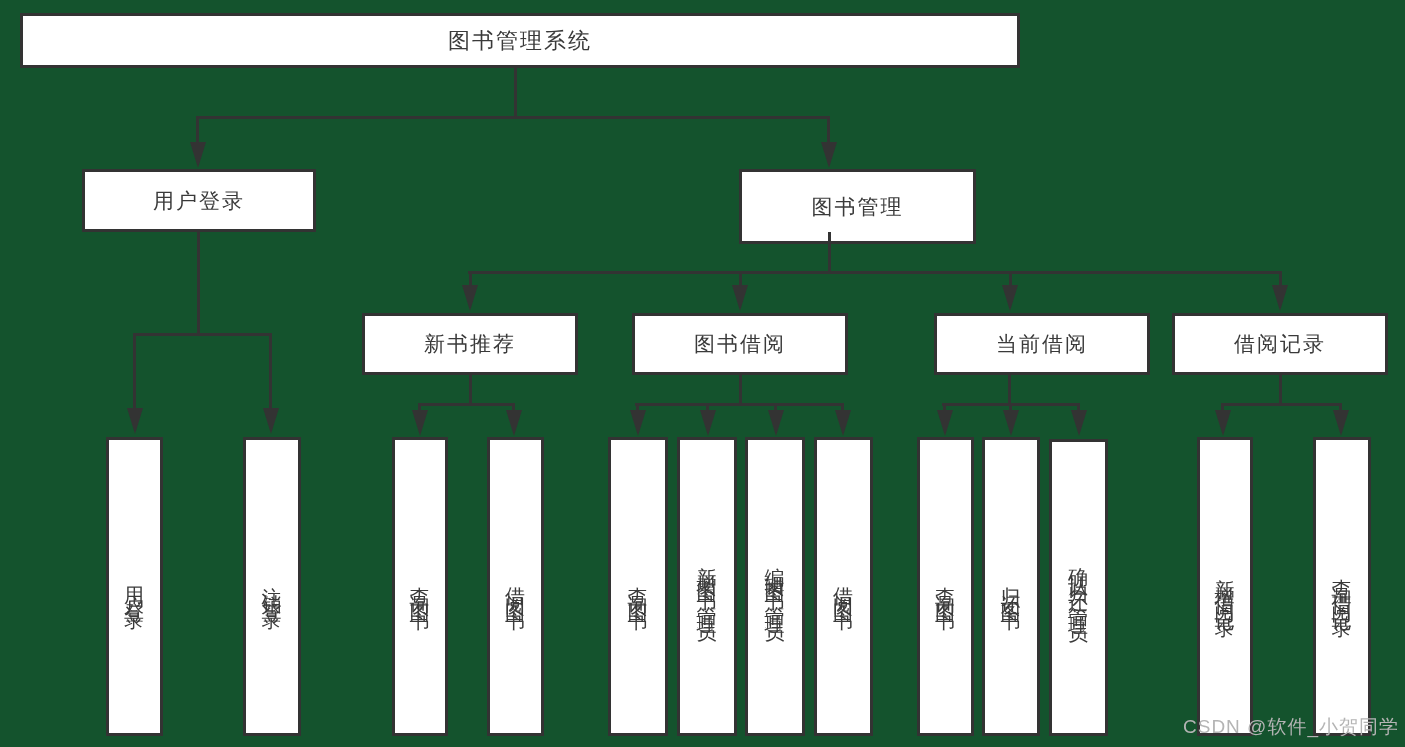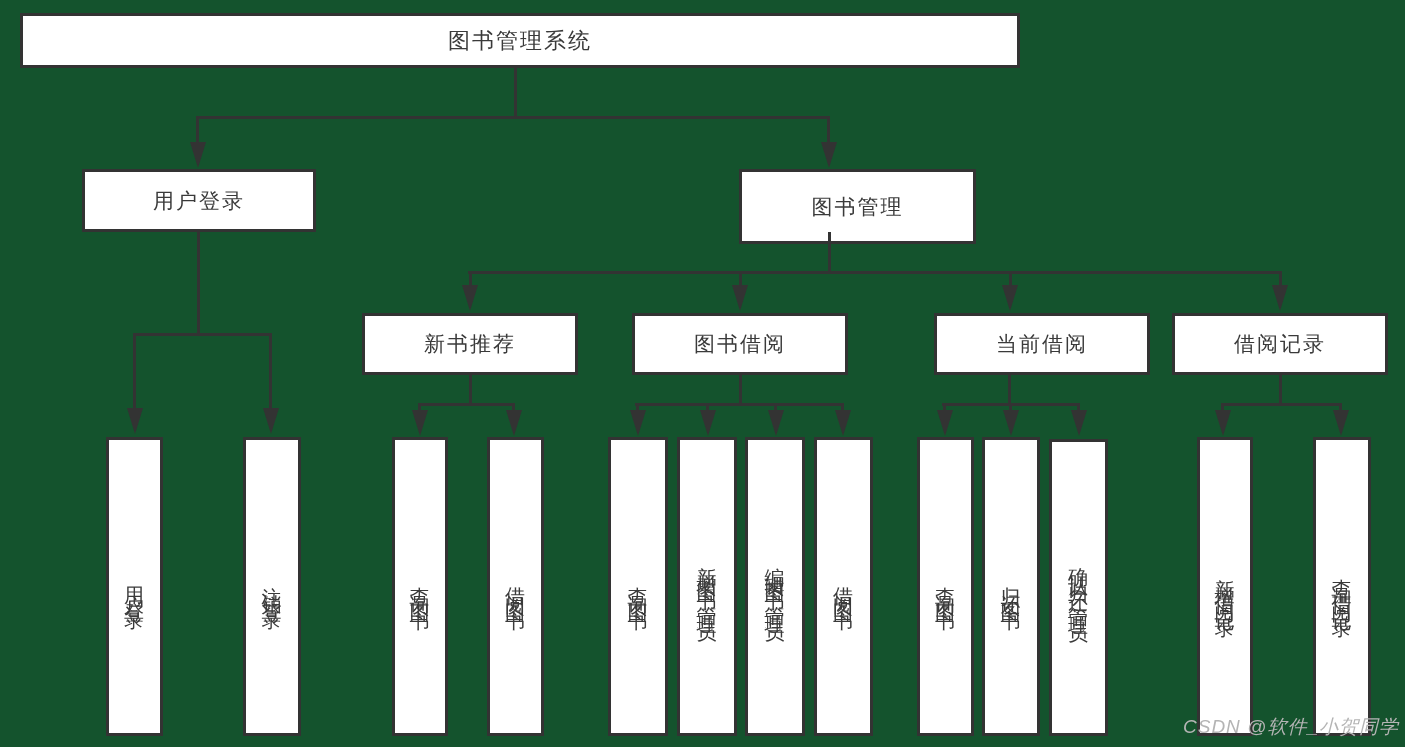--- a/index.html
+++ b/index.html
@@ -62,21 +62,20 @@
     border-top: 26px solid #333333;
   }
   .watermark {
     position: absolute;
     left: 1183px;
     top: 714px;
     font-size: 19px;
     letter-spacing: 1px;
     color: #b4b4b4;
     white-space: nowrap;
-    font-style: italic;
   }
 </style>
 </head>
 <body>
 
 <div class="canvas">
 
   <div class="box title" style="left:20px; top:13px; width:1000px; height:55px;">
     <span>图书管理系统</span>
   </div>

